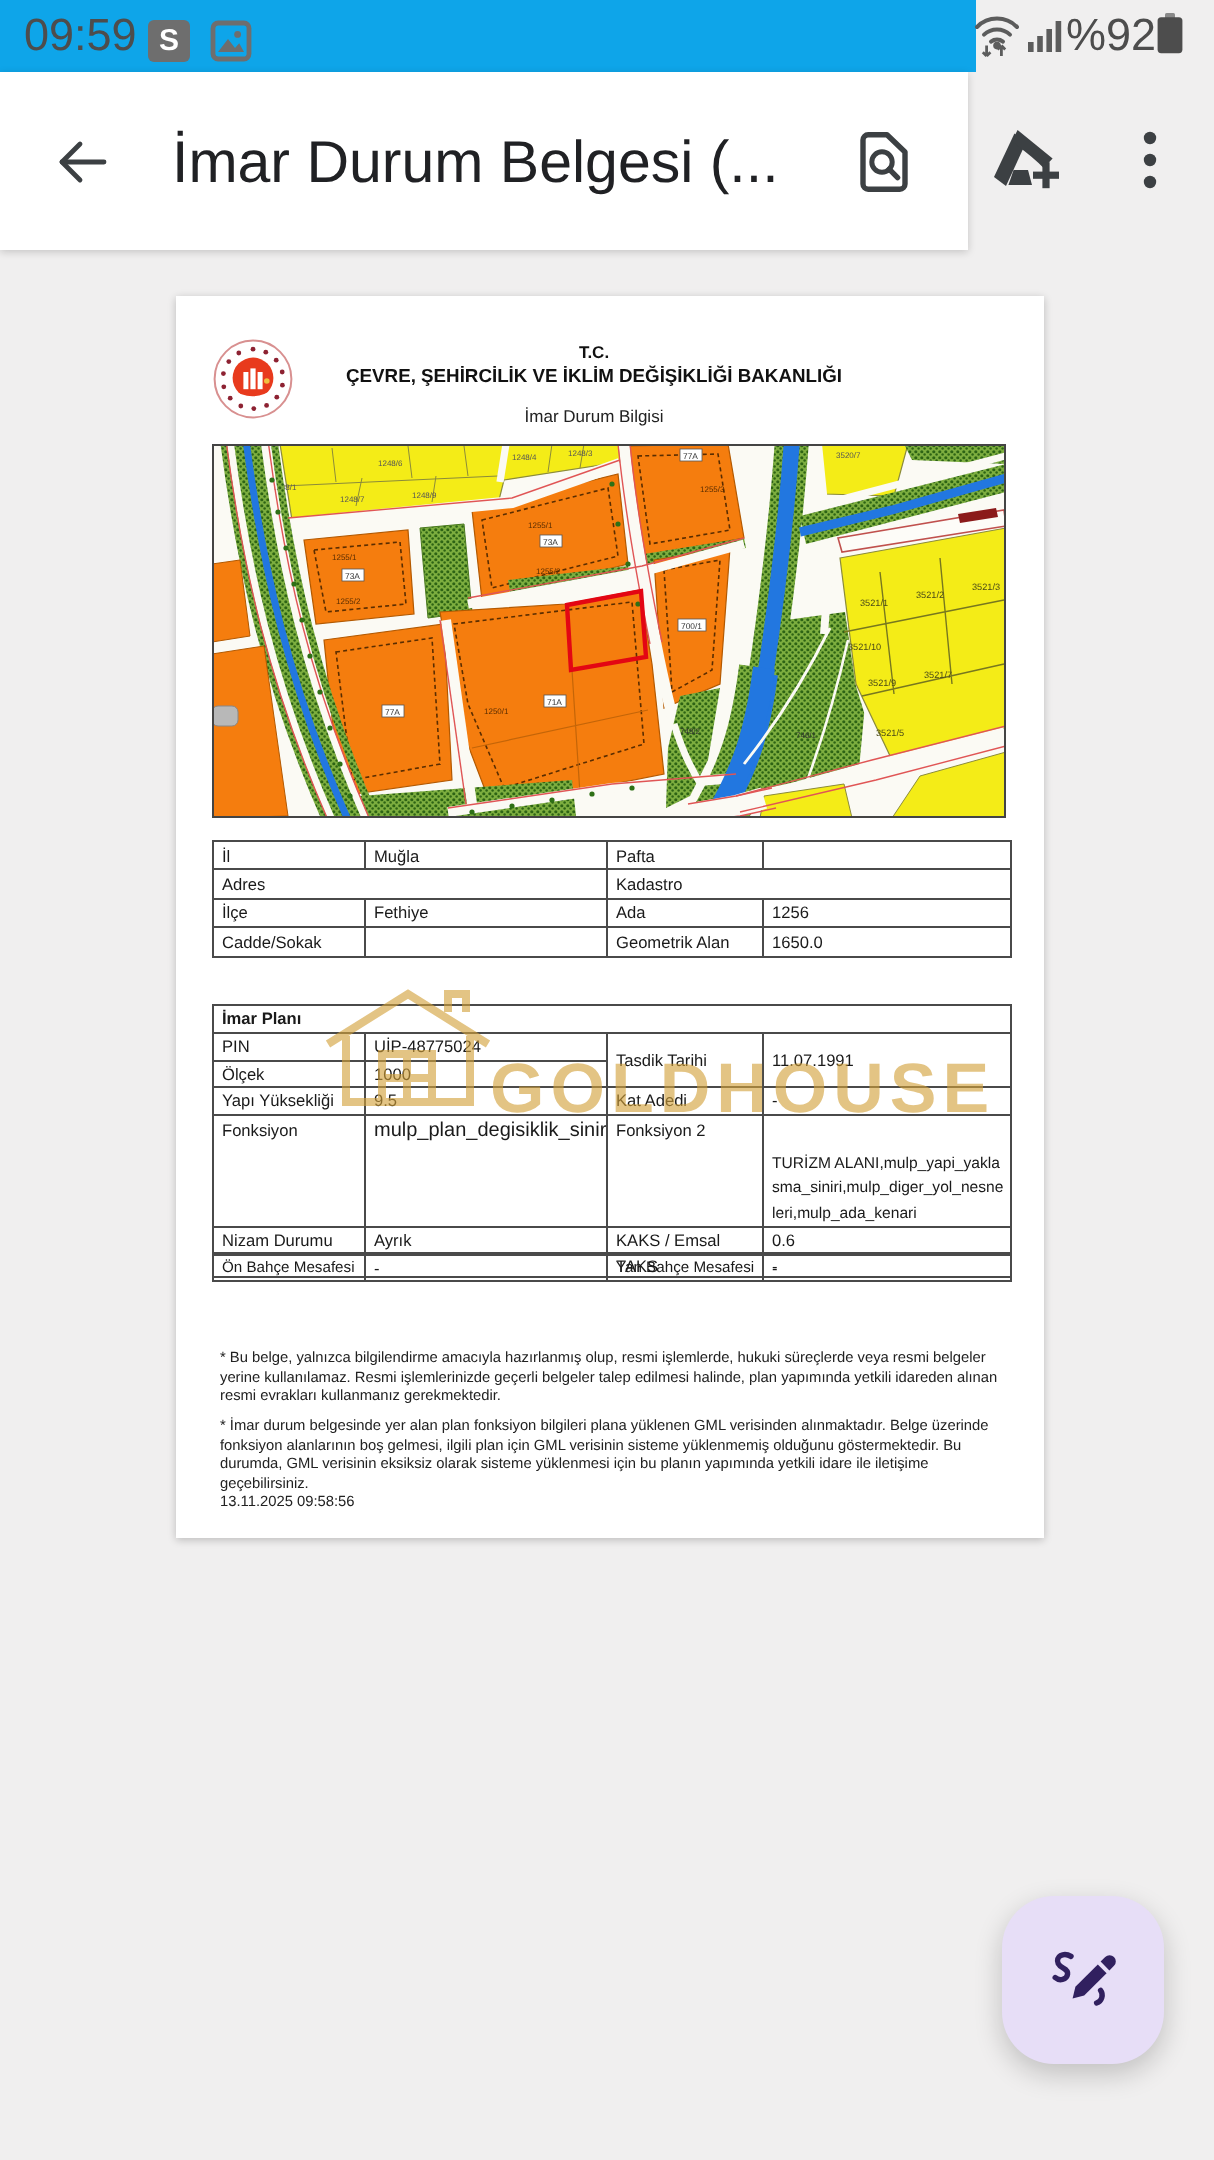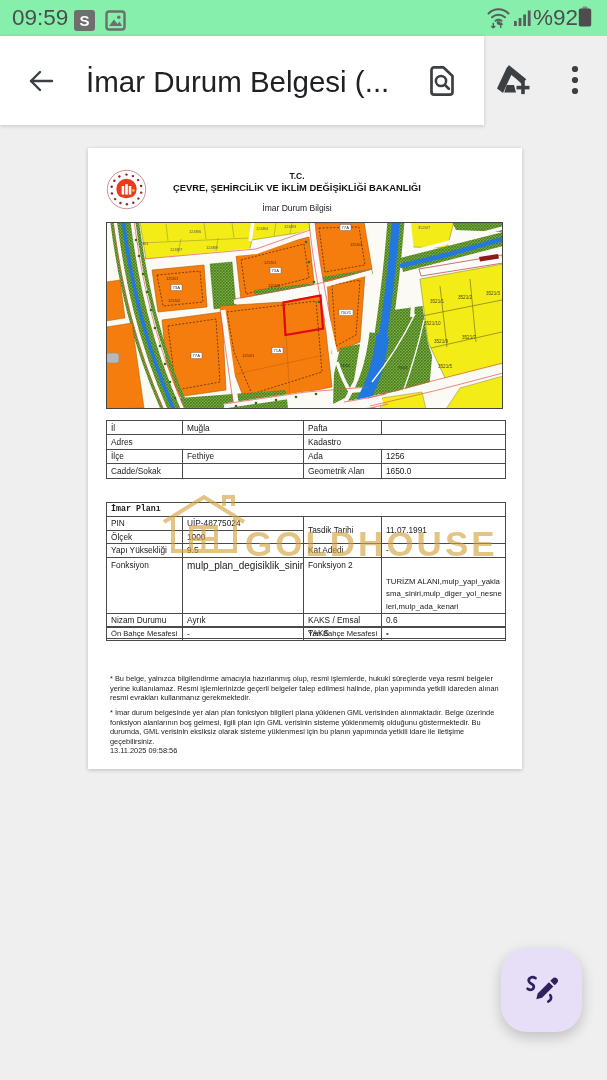--- a/index.html
+++ b/index.html
@@ -1,19 +1,19 @@
 <!DOCTYPE html>
 <html><head>
 <meta charset="utf-8">
 <style>
   html,body{margin:0;padding:0;}
   body{width:607px;height:1080px;overflow:hidden;font-family:"Liberation Sans",sans-serif;background:#f0efef;}
   .abs{position:absolute;}
   #root{position:relative;width:607px;height:1080px;}
-  #statusbar{position:absolute;left:0;top:0;width:607px;height:36px;background:#86efac;}
+  #statusbar{position:absolute;left:0;top:0;width:488px;height:36px;background:#0ea5e9;}
   #appbar{position:absolute;left:0;top:36px;width:484px;height:89px;background:#fff;box-shadow:0 1px 4px rgba(0,0,0,0.18);}
   #page{position:absolute;left:88px;top:148px;width:434px;height:621px;background:#fff;box-shadow:0 1px 4px rgba(0,0,0,0.22);}
   table{border-collapse:collapse;table-layout:fixed;}
   td{border:1px solid #4a4a4a;font-size:8.3px;color:#1a1a1a;padding:0 0 0 4px;vertical-align:middle;overflow:hidden;white-space:nowrap;line-height:1;}
   .doc-t{position:absolute;left:18px;width:399px;}
   .fn{position:absolute;left:22px;font-size:7.4px;line-height:9.65px;color:#222;white-space:nowrap;}
 </style>
 </head>
 <body>
 <div id="root">
@@ -376,21 +376,21 @@
 
     <table class="doc-t" style="top:354px;">
       <colgroup>
           <col style="width:76px">
           <col style="width:121px">
           <col style="width:78px">
           <col style="width:124px">
         </colgroup>
       <tbody>
           <tr style="height:13.5px;">
-            <td colspan="4" style="font-weight:bold;font-family:Liberation Mono, monospace;">İmar Planı</td>
+            <td colspan="4" style="font-weight:bold;">İmar Planı</td>
           </tr>
       <tr style="height:14px;">
             <td>PIN</td>
             <td>UİP-48775024</td>
             <td rowspan="2">Tasdik Tarihi</td>
             <td rowspan="2">11.07.1991</td>
           </tr>
       <tr style="height:13.5px;">
             <td>Ölçek</td>
             <td>1000</td>

